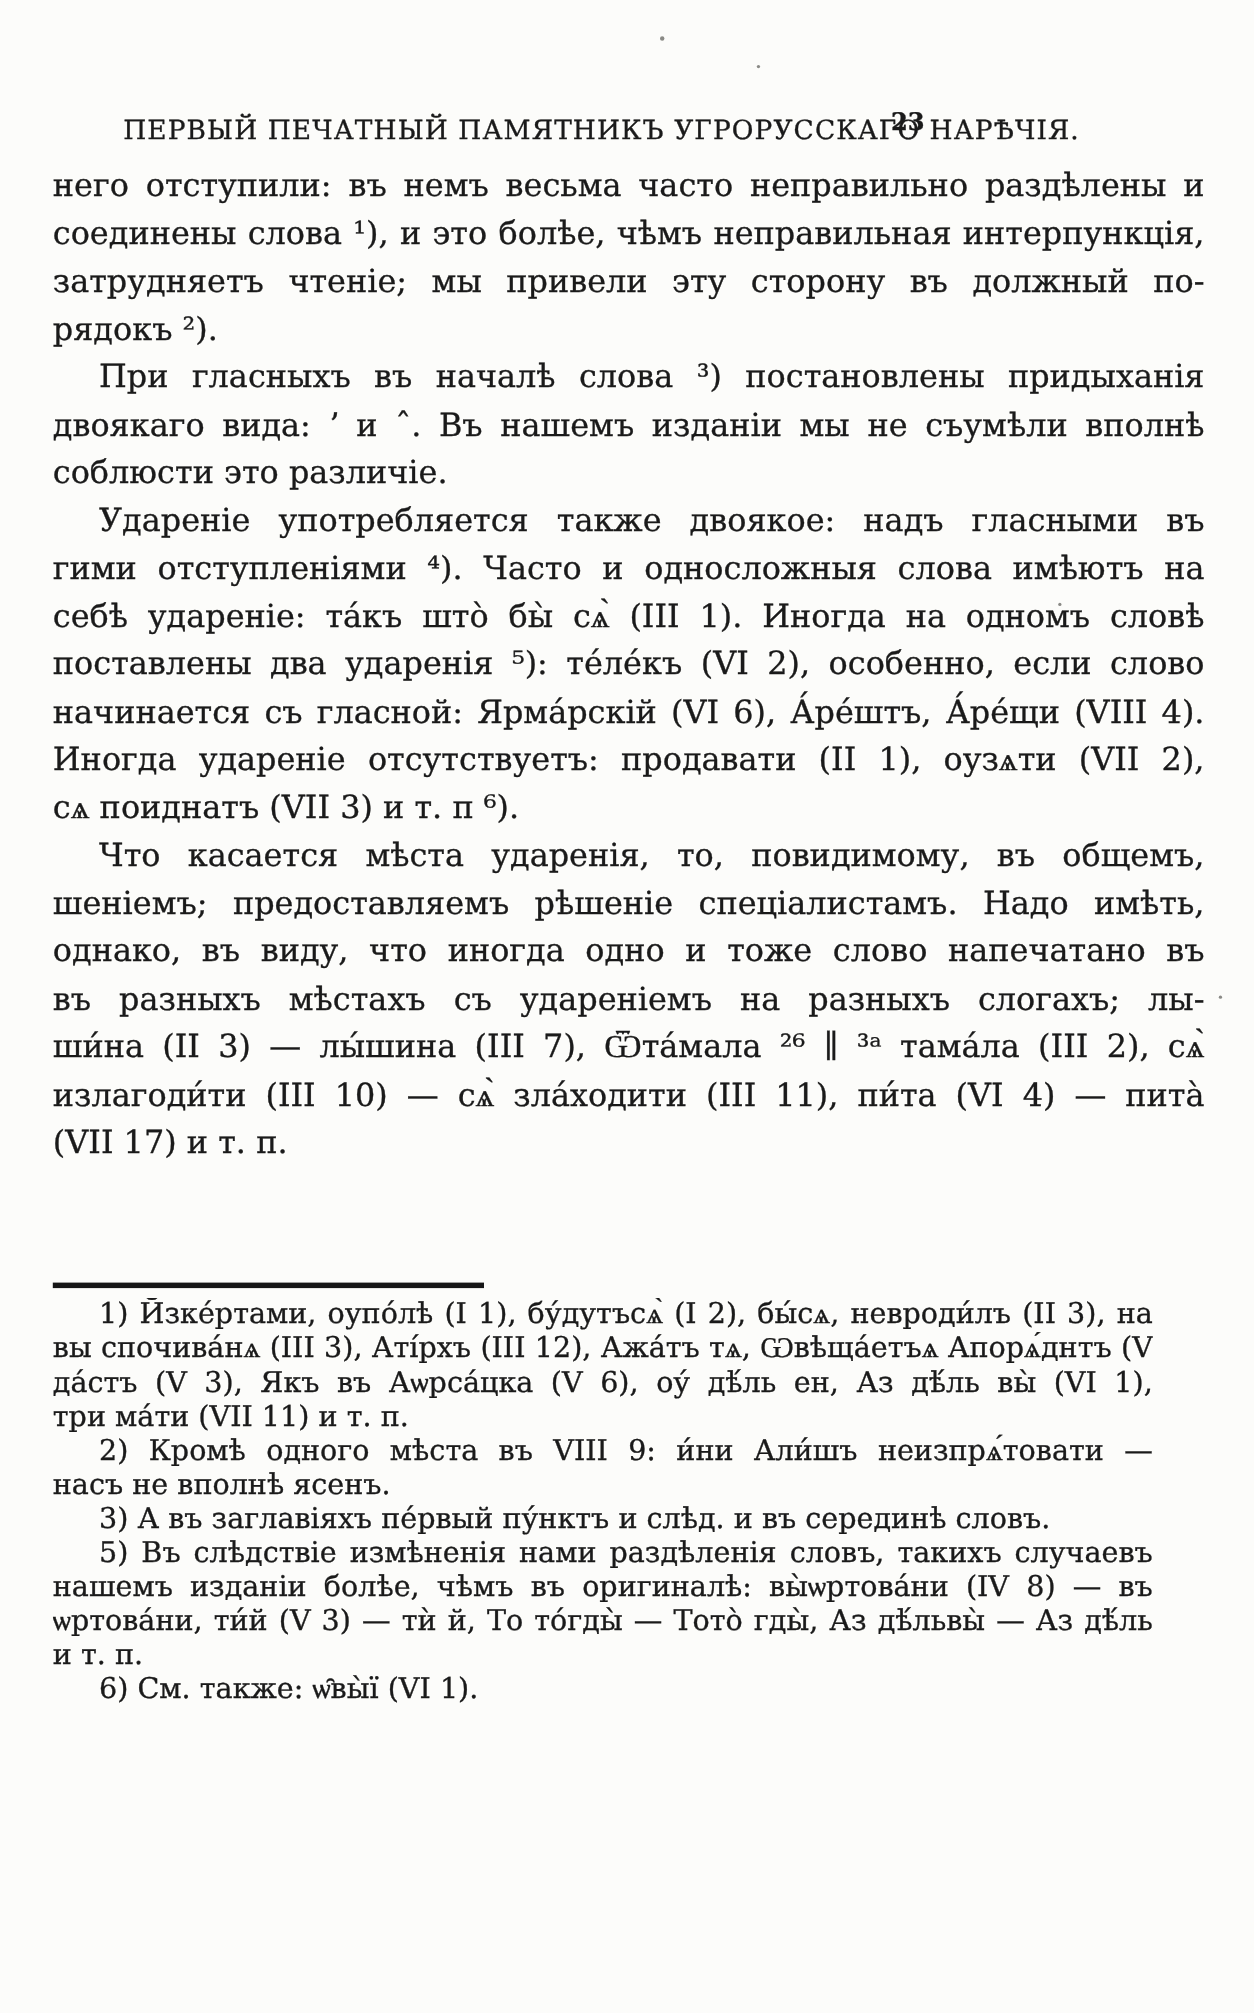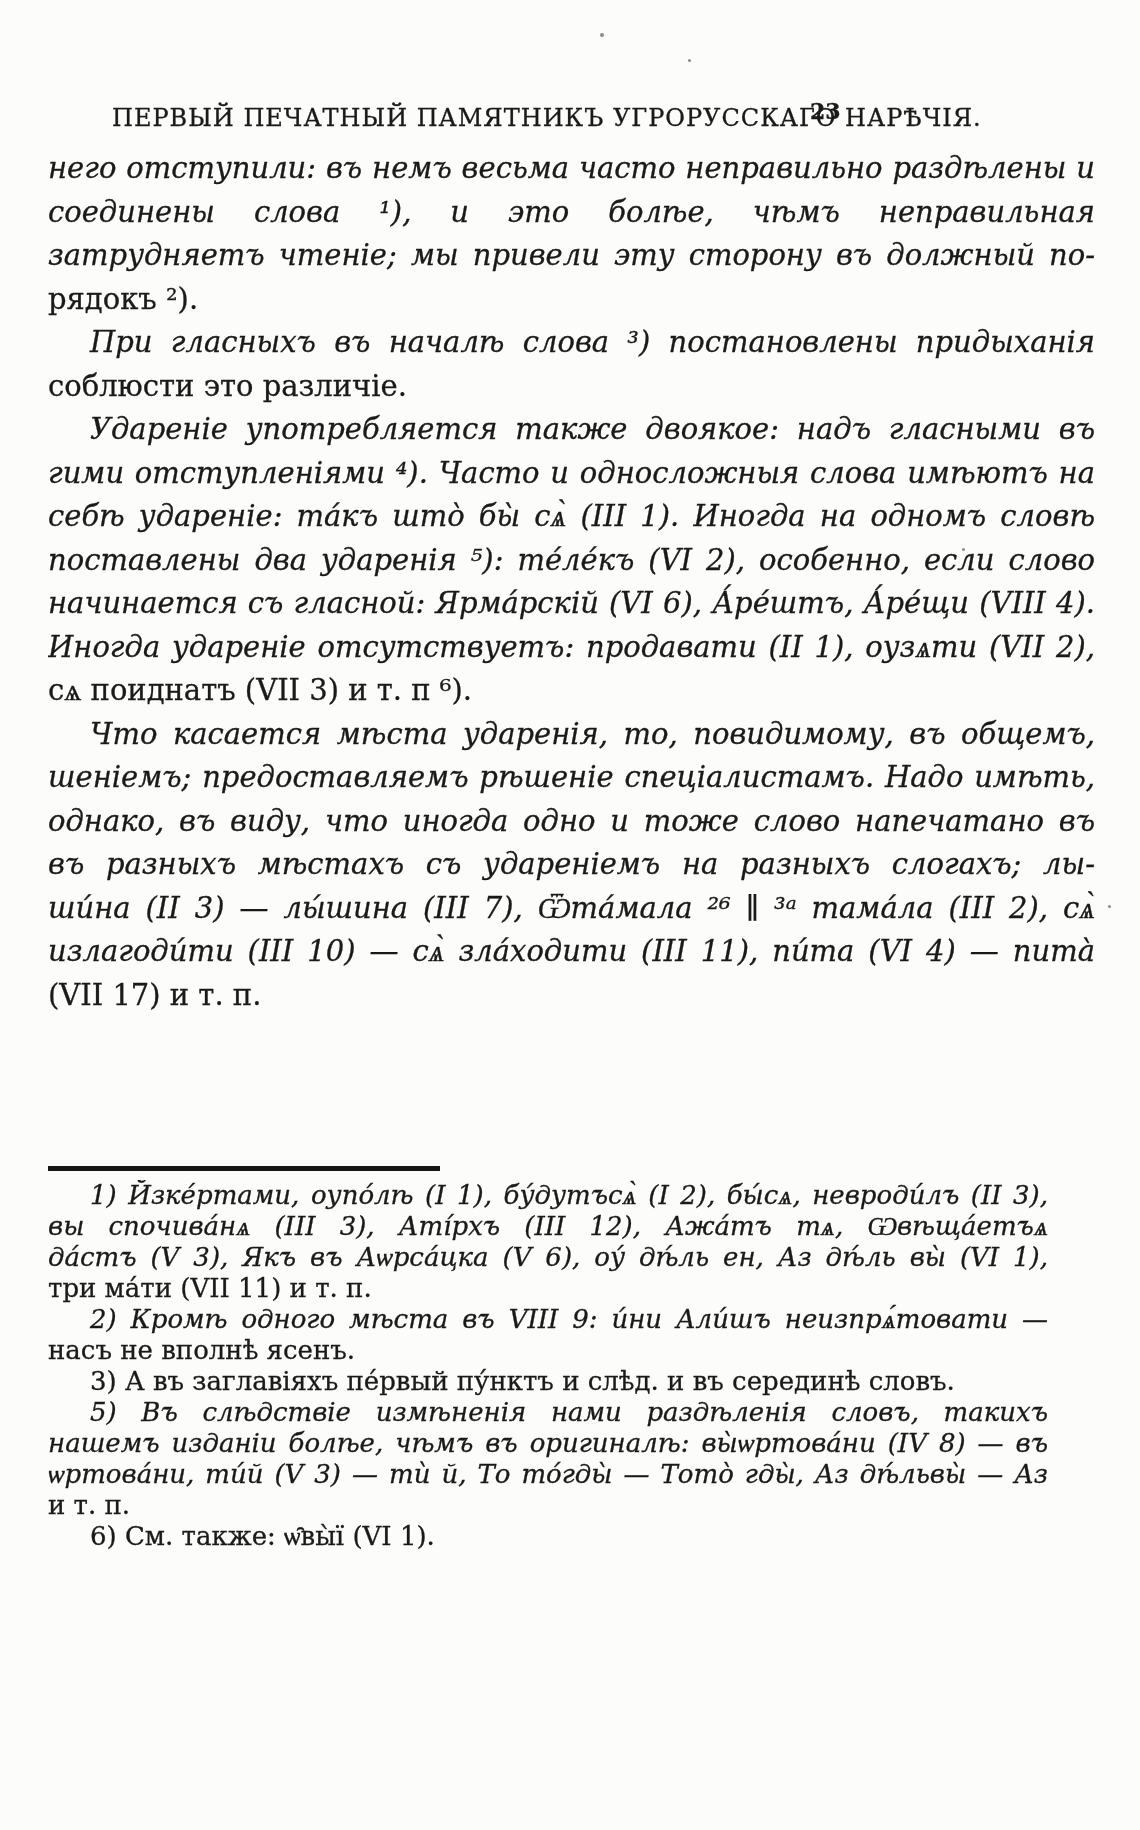--- a/index.html
+++ b/index.html
@@ -24,21 +24,21 @@
   .bodytext{
     position:absolute;left:48px;top:147px;width:1047px;
     font-size:29px;line-height:43.5px;
   }
   .bodytext .line{height:43.5px;}
   .line{
     text-align:justify;
     overflow:hidden;
     white-space:normal;
   }
-  .f{text-align-last:justify;font-style:italic;}
+  .f{text-align-last:justify;}
   .e{text-align-last:left;}
   .ind{text-indent:42px;}
   .fnrule{
     position:absolute;left:48px;top:1166px;
     width:392px;height:5px;background:#161616;
   }
   .fns{
     position:absolute;left:48px;top:1180px;width:1000px;
     font-size:26px;line-height:31px;
   }
@@ -65,20 +65,21 @@
   </div>
 
   <div class="bodytext">
 
     <div class="line f">него отступили: въ немъ весьма часто неправильно раздѣлены и</div>
     <div class="line f">соединены слова ¹), и это болѣе, чѣмъ неправильная интерпункція,</div>
     <div class="line f">затрудняетъ чтеніе; мы привели эту сторону въ должный по-</div>
     <div class="line e">рядокъ ²).</div>
 
     <div class="line f ind">При гласныхъ въ началѣ слова ³) постановлены придыханія</div>
+    <div class="line f">двоякаго вида: ʼ и ˆ. Въ нашемъ изданіи мы не съумѣли вполнѣ</div>
     <div class="line e">соблюсти это различіе.</div>
 
     <div class="line f ind">Удареніе употребляется также двоякое: надъ гласными въ</div>
     <div class="line f">гими отступленіями ⁴). Часто и односложныя слова имѣютъ на</div>
     <div class="line f">себѣ удареніе: та́къ што̀ бы̀ сѧ̀ (III 1). Иногда на одномъ словѣ</div>
     <div class="line f">поставлены два ударенія ⁵): те́ле́къ (VI 2), особенно, если слово</div>
     <div class="line f">начинается съ гласной: Ярма́рскій (VI 6), А́ре́штъ, А́ре́щи (VIII 4).</div>
     <div class="line f">Иногда удареніе отсутствуетъ: продавати (II 1), оузѧти (VII 2),</div>
     <div class="line e">сѧ поиднатъ (VII 3) и т. п ⁶).</div>
 

